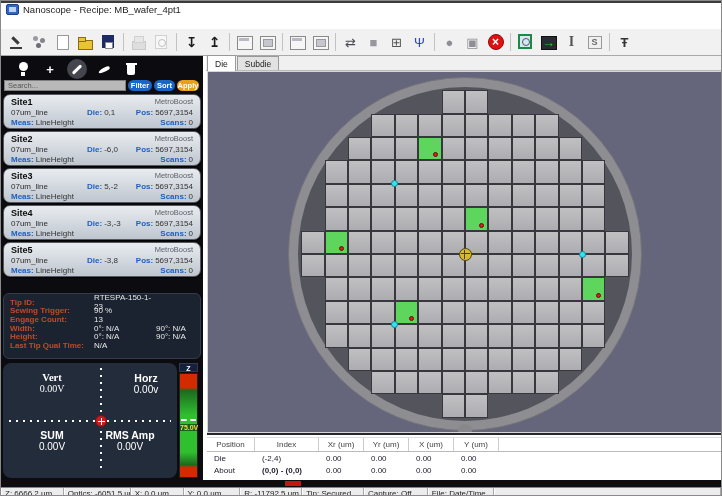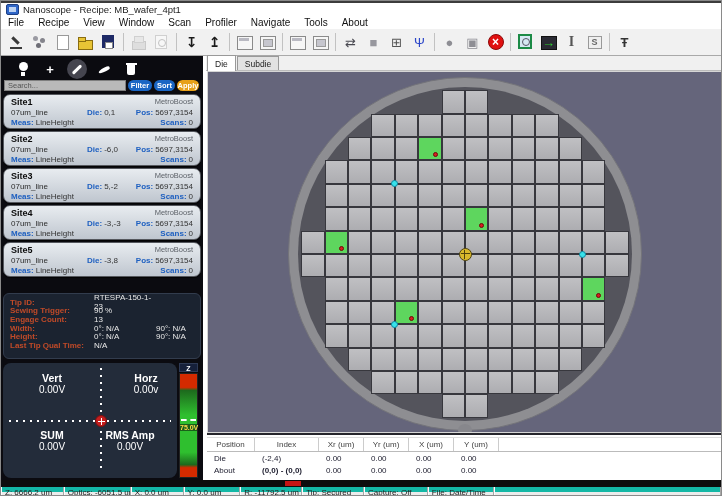--- a/index.html
+++ b/index.html
@@ -109,45 +109,34 @@
   .centermark::before{content:"";position:absolute;left:1px;right:1px;top:4.2px;height:1.5px;background:#4f430e;}
   .centermark::after{content:"";position:absolute;top:1px;bottom:1px;left:4.2px;width:1.5px;background:#4f430e;}
   .dietable{position:absolute;left:1px;top:377px;width:515px;height:47px;background:#fff;border-top:2px solid #26262c;box-sizing:border-box;}
   .thead{display:flex;height:13px;margin-top:2px;border-top:1px solid #ddd;border-bottom:1px solid #bbb;align-items:stretch;font-size:8px;color:#444;}
   .th{display:flex;align-items:center;justify-content:center;border-right:1px solid #ccc;box-sizing:border-box;}
   .trow{display:flex;height:12px;align-items:center;font-size:8px;color:#223;}
   .td{padding-left:7px;box-sizing:border-box;white-space:nowrap;overflow:hidden;}
   
   .band{position:absolute;left:0;top:479px;right:0;height:7px;background:#0d0d0d;}
   .redbtn{position:absolute;left:284px;top:1px;width:16px;height:5px;background:#c41414;}
-  .statusbar{position:absolute;left:0;top:486px;right:0;height:10px;background:#ececec;border-top:5px solid #14b8a6;display:flex;align-items:flex-end;font-size:8px;color:#222;box-sizing:border-box;}
+  .statusbar{position:absolute;left:0;top:486px;right:0;height:10px;background:#ececec;border-top:1px solid #14b8a6;display:flex;align-items:flex-start;font-size:8px;color:#222;box-sizing:border-box;}
   .seg{height:10px;display:flex;align-items:center;padding-left:4px;border-right:1px solid #a8a8a8;box-shadow:inset 1px 0 0 #fff;box-sizing:border-box;white-space:nowrap;overflow:hidden;}
 </style>
 </head>
 <body>
 
 <div class="win">
   <div class="topline"></div>
 
   <div class="titlebar">
     <span class="app-icon"></span>
     <span>Nanoscope - Recipe: MB_wafer_4pt1</span>
   </div>
 
-  <div class="menubar" id="menubar">
-      <div class="menu-item">File</div>
-      <div class="menu-item">Recipe</div>
-      <div class="menu-item">View</div>
-      <div class="menu-item">Window</div>
-      <div class="menu-item">Scan</div>
-      <div class="menu-item">Profiler</div>
-      <div class="menu-item">Navigate</div>
-      <div class="menu-item">Tools</div>
-      <div class="menu-item">About</div>
-    </div>
 
   <div class="toolbar" id="toolbar">
       <span class="tbi ic-microscope"></span>
       <span class="tbi ic-stage"></span>
       <span class="tbi ic-new-doc"></span>
       <span class="tbi ic-open-folder"></span>
       <span class="tbi ic-save"></span>
       <span class="tbsep"></span>
       <span class="tbi ic-print disabled"></span>
       <span class="tbi ic-print-preview disabled"></span>
@@ -359,21 +348,21 @@
           <span class="tipv1">0°: N/A</span>
           <span>90°: N/A</span>
         </div>
         <div class="tiprow">
           <span class="tiplab">Last Tip Qual Time:</span>
           <span class="tipv1">N/A</span>
         </div>
       </div>
 
     <div class="quad">
-      <div class="qblock" style="left:6px;top:9px;">
+      <div class="qblock" style="left:6px;top:9px;font-family:Liberation Serif, serif;">
         <div class="qlab">Vert</div>
         <div class="qval">0.00V</div>
       </div>
       <div class="qblock" style="left:100px;top:9px;">
         <div class="qlab">Horz</div>
         <div class="qval">0.00v</div>
       </div>
       <div class="qblock" style="left:6px;top:66px;">
         <div class="qlab">SUM</div>
         <div class="qval">0.00V</div>

